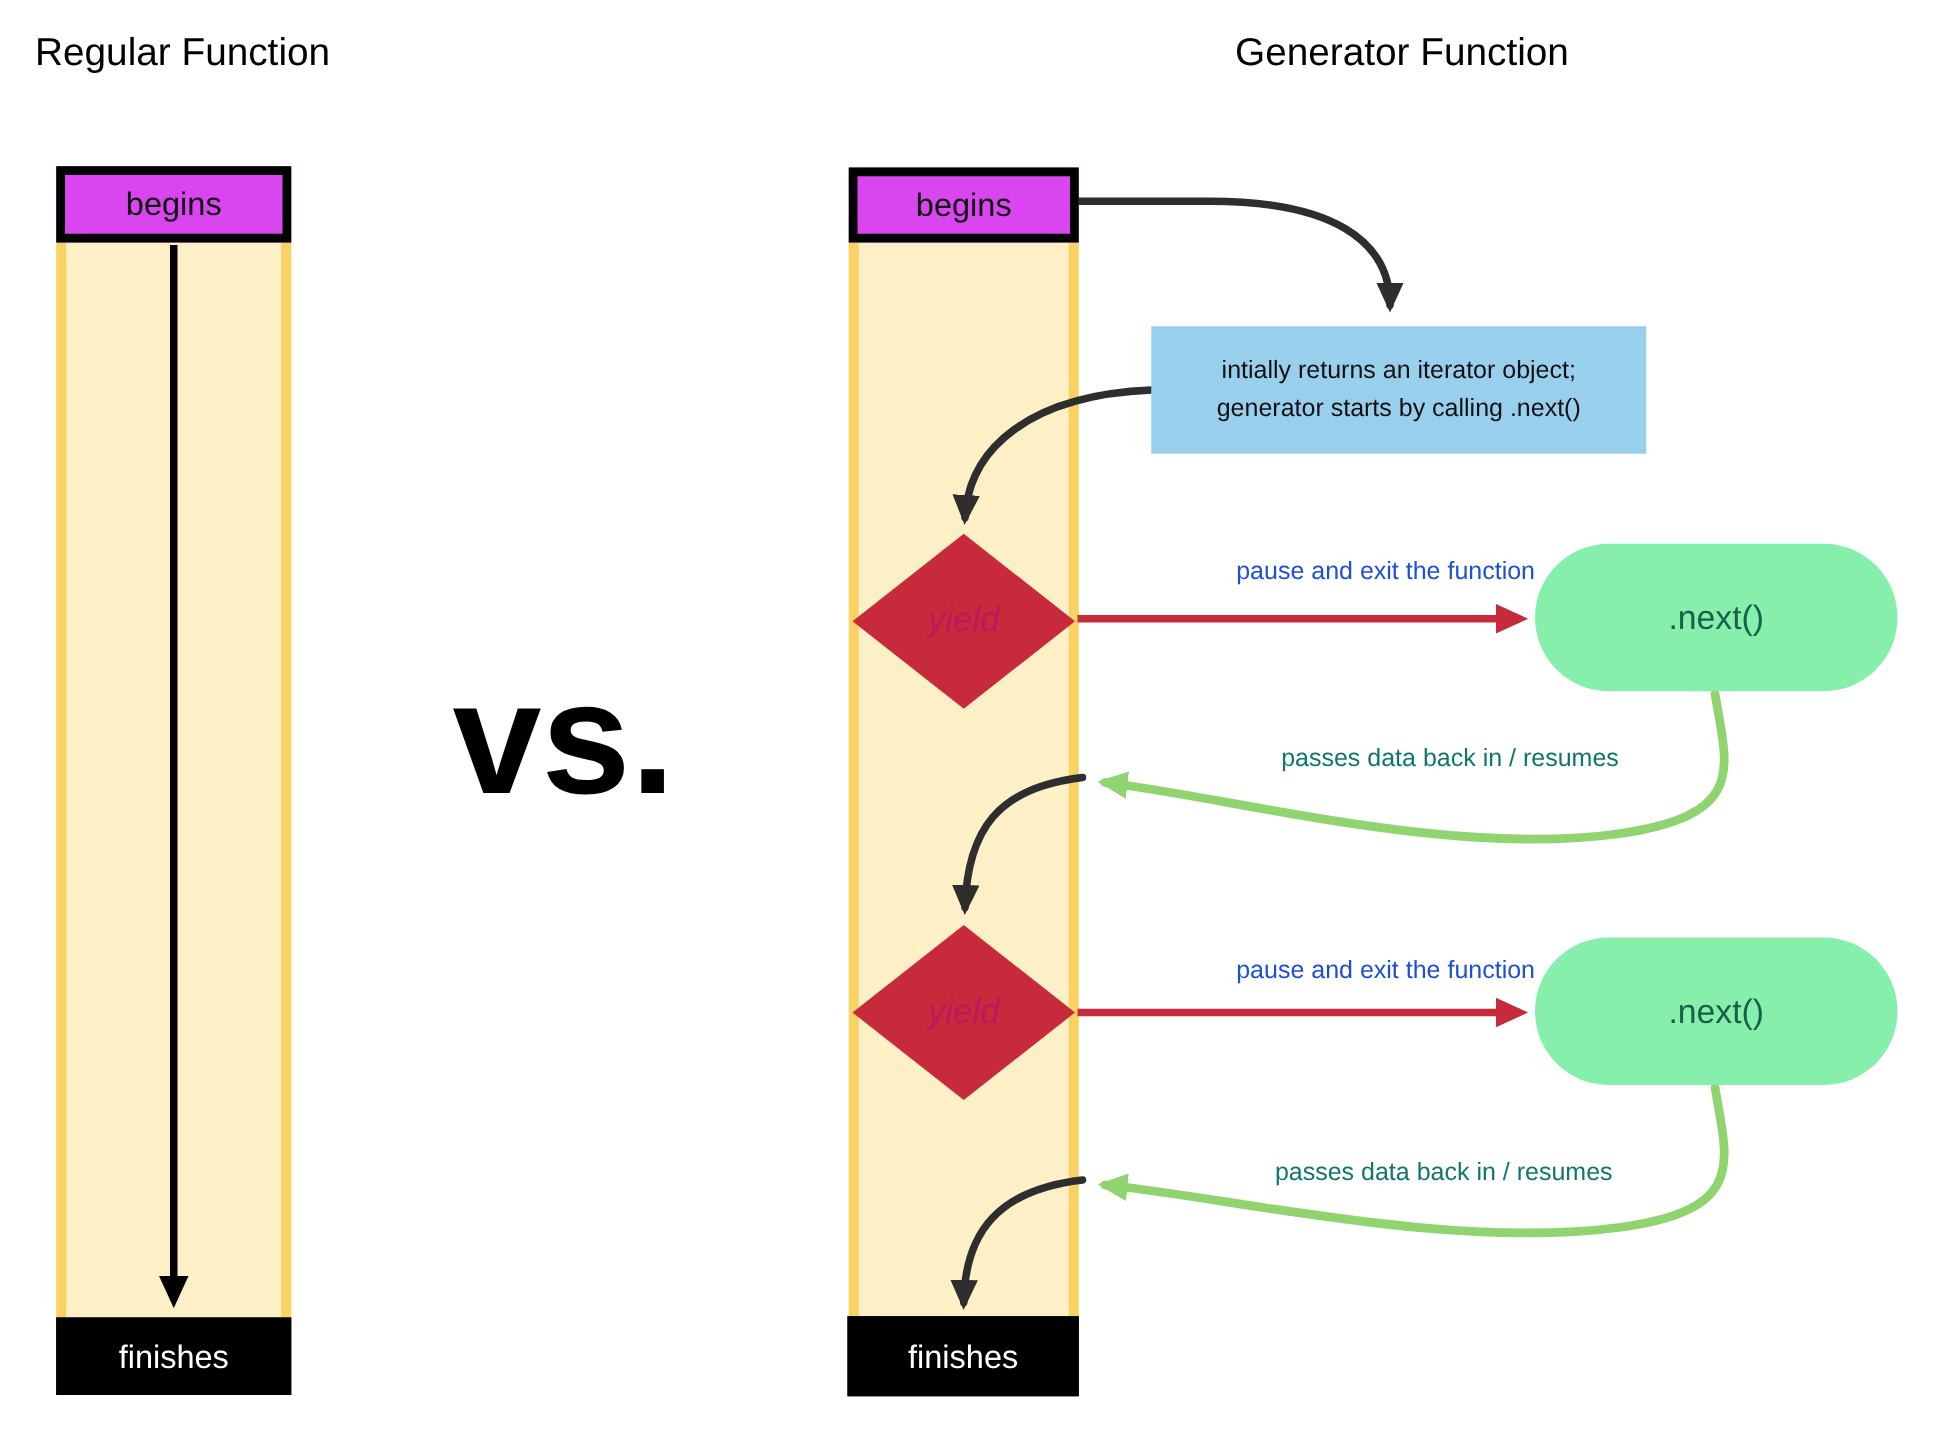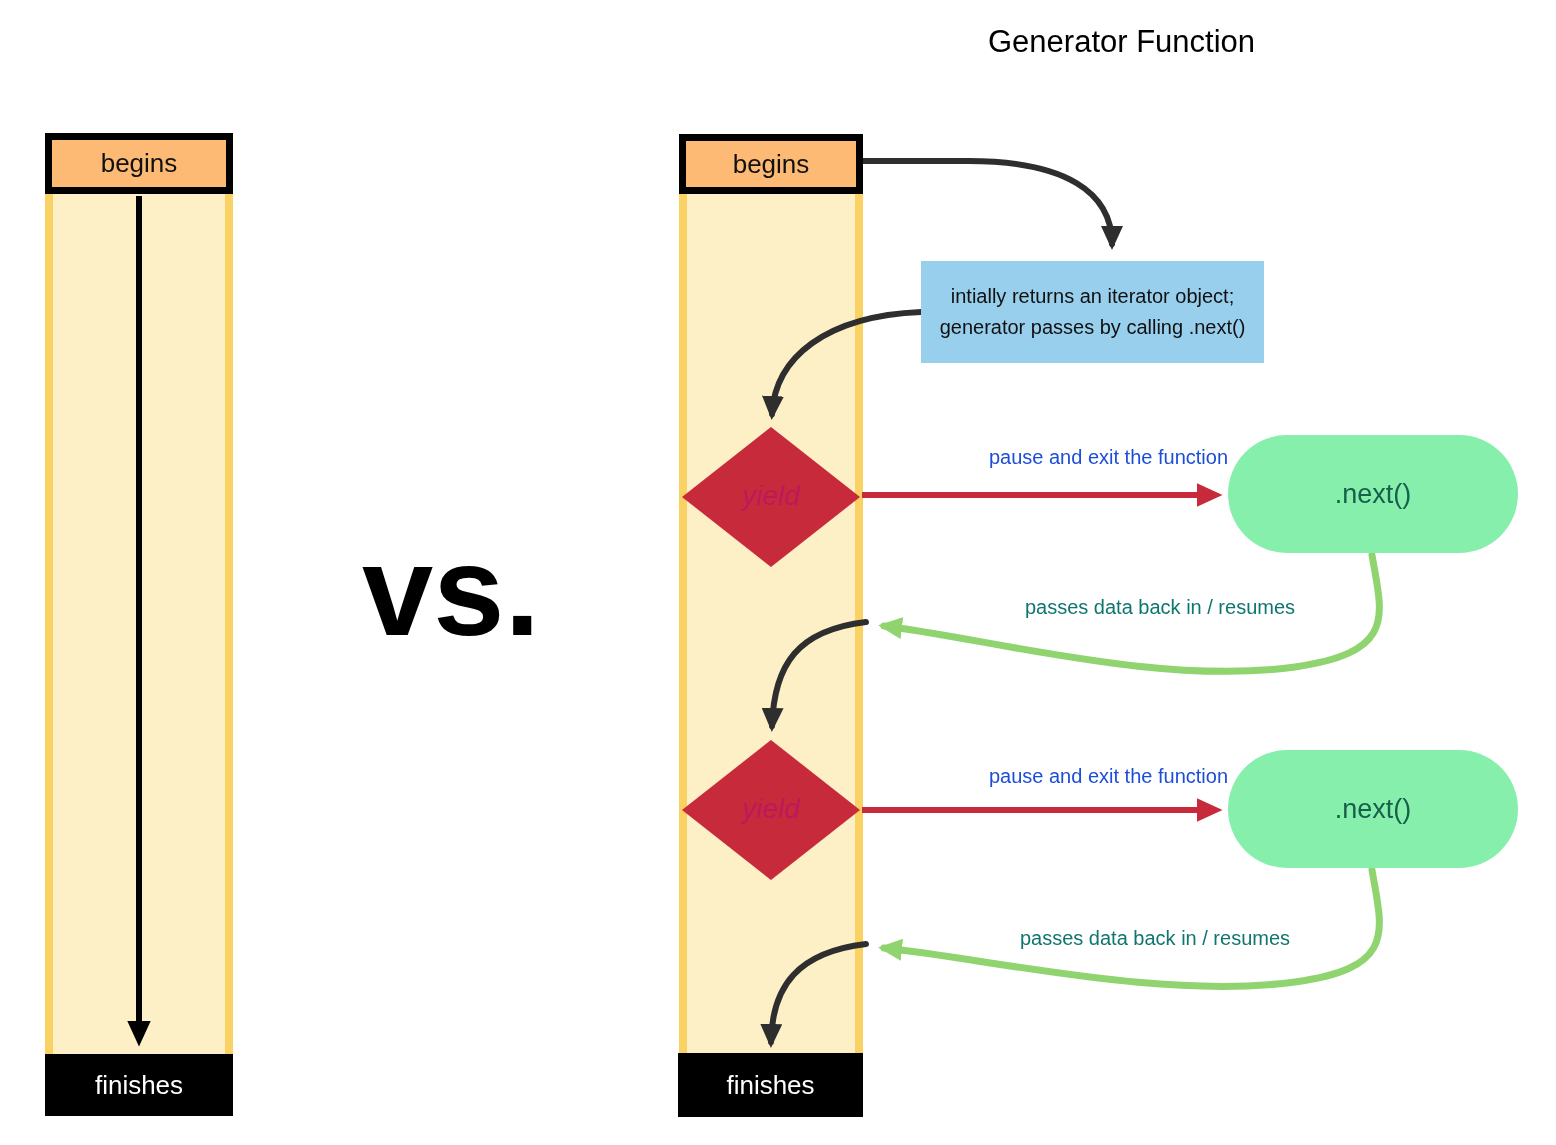--- a/index.html
+++ b/index.html
@@ -9,21 +9,21 @@
   }
   .abs{position:absolute;}
   .title{font-size:31px;color:#000;white-space:nowrap;}
   .column{
     background:#FDEFC6;
     border-left:8px solid #FAD163;
     border-right:8px solid #FAD163;
     box-sizing:border-box;
   }
   .begins-box{
-    background:#fdba74;border:7px solid #000;box-sizing:border-box;
+    background:#d946ef;border:7px solid #000;box-sizing:border-box;
     display:flex;align-items:center;justify-content:center;
     font-size:26px;color:#111;
   }
   .finishes-box{
     background:#000000;border:7px solid #000;box-sizing:border-box;
     display:flex;align-items:center;justify-content:center;
     font-size:26px;color:#fff;
   }
   .vs{font-size:128px;color:#000;line-height:1;}
   .note-box{
@@ -41,20 +41,21 @@
   }
   .red-label{color:#1d4ed8;font-size:20px;text-align:right;}
   .green-label{color:#0f766e;font-size:20px;text-align:center;}
   svg{position:absolute;left:0;top:0;pointer-events:none;}
 </style>
 </head>
 <body>
 
 <div id="canvas">
 
+  <div class="abs title" style="left:28px;top:24px;">Regular Function</div>
 
   <div class="abs column" style="left:45px;top:193px;width:188px;height:862px;"></div>
 
   <div class="abs title" style="left:988px;top:24px;">Generator Function</div>
 
   <div class="abs column" style="left:679px;top:194px;width:184px;height:859px;"></div>
 
   <svg width="1556" height="1145" viewBox="0 0 1556 1145">
     <defs>
       <marker id="arrow-dark" viewBox="0 0 12 11" markerWidth="24" markerHeight="22" refX="9" refY="5.5" orient="auto" markerUnits="userSpaceOnUse">
@@ -102,23 +103,23 @@
 
   <div class="abs vs" style="left:362px;top:527px;font-weight:bold;">vs.</div>
 
   <div class="abs begins-box" style="left:679px;top:134px;width:184px;height:60px;">
     <span>begins</span>
   </div>
   <div class="abs finishes-box" style="left:678px;top:1053px;width:185px;height:64px;">
     <span>finishes</span>
   </div>
 
-  <div class="abs note-box" style="left:921px;top:261px;width:343px;height:102px;">
+  <div class="abs note-box" style="left:921px;top:261px;width:396px;height:102px;">
     <div>intially returns an iterator object;</div>
-    <div>generator passes by calling .next()</div>
+    <div>generator starts by calling .next()</div>
   </div>
 
   <div class="abs yield-label" style="left:682px;top:480px;width:178px;">yield</div>
   <div class="abs yield-label" style="left:682px;top:793px;width:178px;">yield</div>
 
   <div class="abs pill" style="left:1228px;top:435px;width:290px;height:118px;">
     <span>.next()</span>
   </div>
   <div class="abs pill" style="left:1228px;top:750px;width:290px;height:118px;">
     <span>.next()</span>

